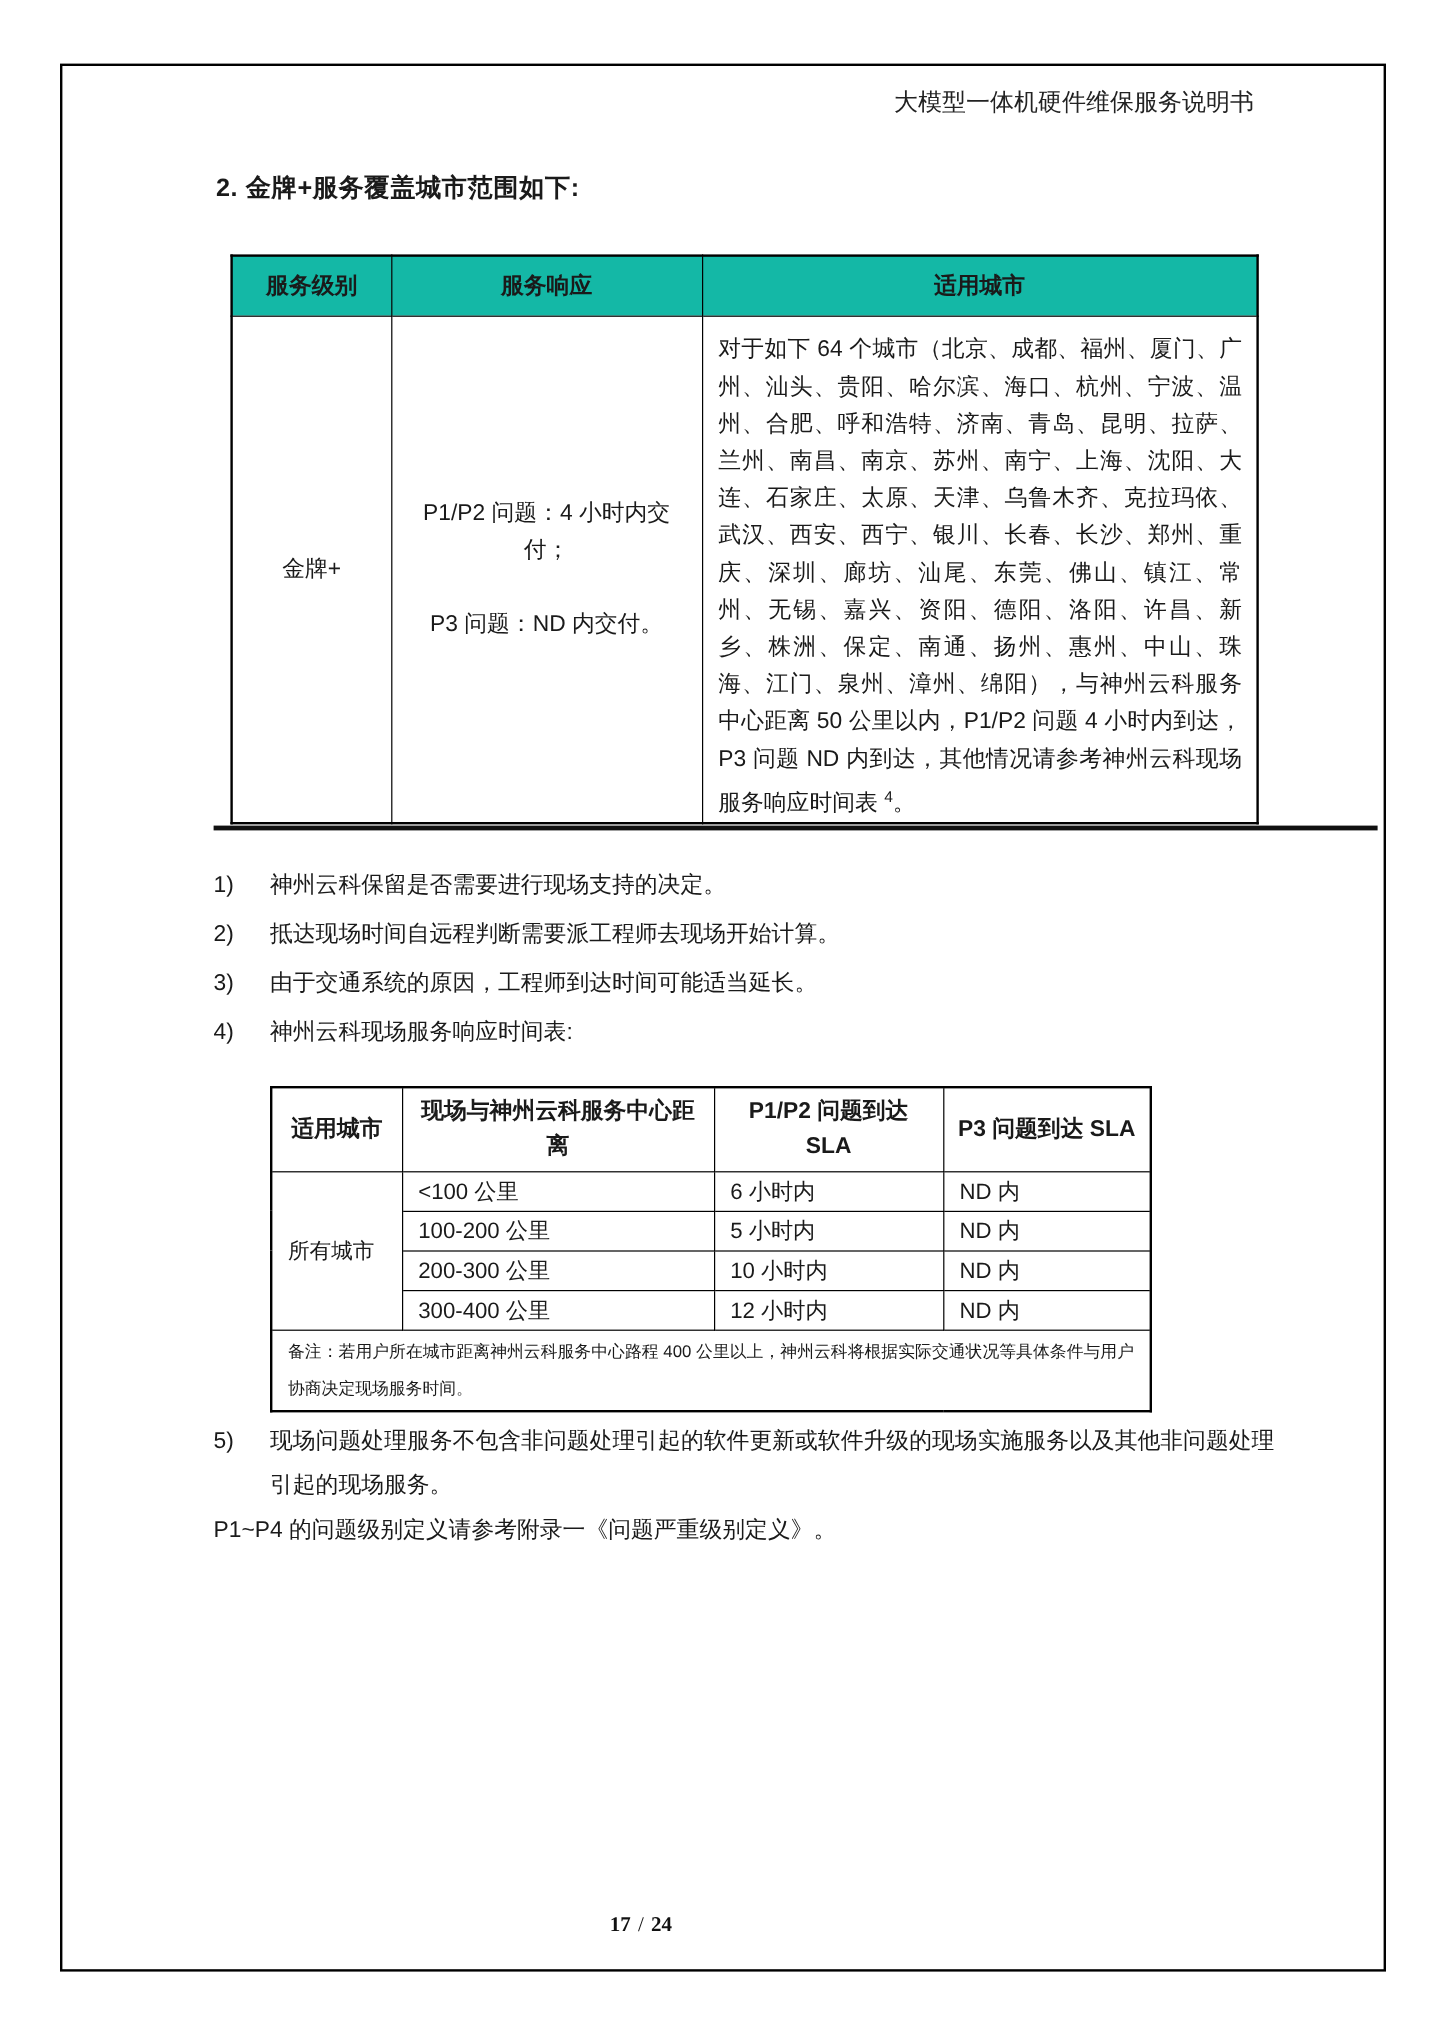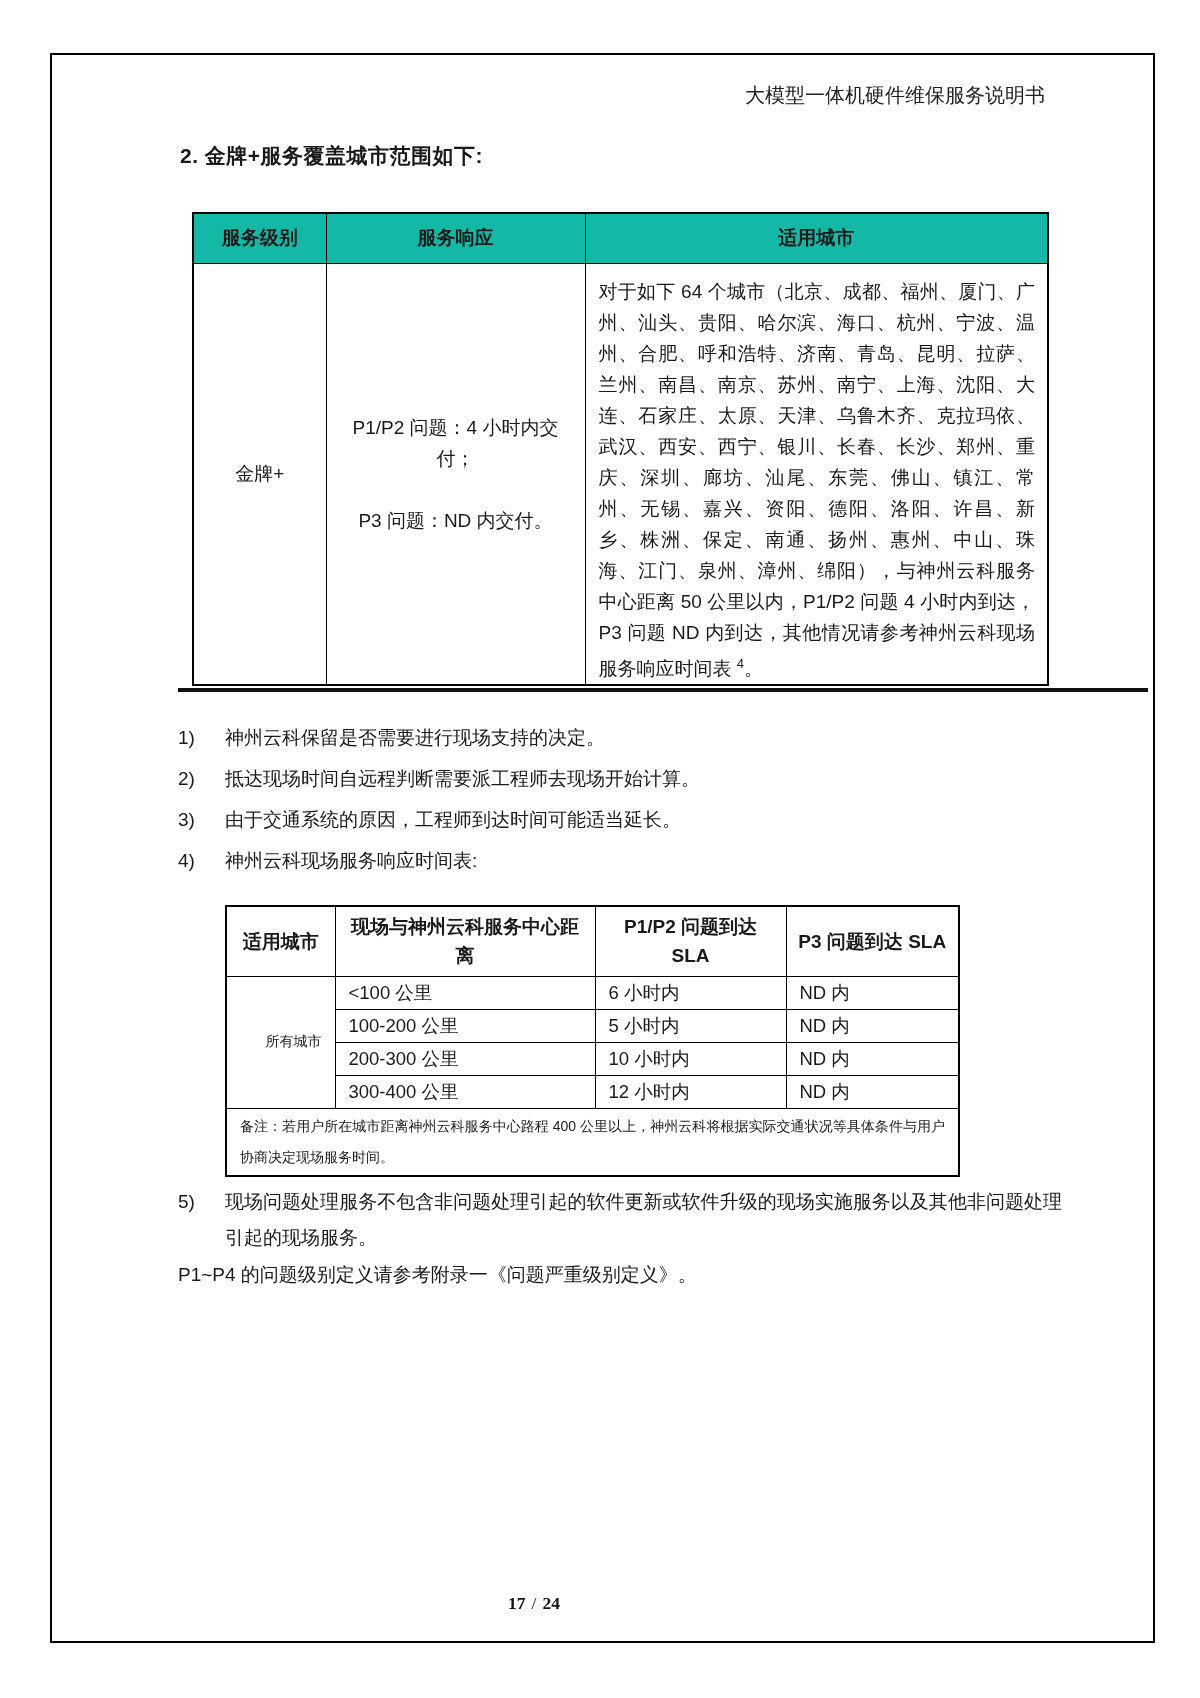--- a/index.html
+++ b/index.html
@@ -7,21 +7,21 @@
   body {
     width: 1200px; height: 1698px; position: relative;
     font-family: "Liberation Sans", "DejaVu Sans", sans-serif;
     color: #1a1a1a;
   }
   .page-border {
     position: absolute; left: 50px; top: 53px; width: 1105px; height: 1590px;
     border: 2px solid #000;
   }
   .doc-header {
-    position: absolute; top: 82px; left: 178px; width: 867px;
+    position: absolute; top: 72px; left: 178px; width: 867px;
     text-align: right; font-family: "Liberation Serif", "DejaVu Serif", serif;
     font-size: 20px; color: #222;
   }
   .section-title {
     position: absolute; left: 180px; top: 142px;
     font-size: 21px; font-weight: bold; letter-spacing: 0.5px;
   }
   
   table.t1 {
     position: absolute; left: 192px; top: 212px; width: 855px;
@@ -60,21 +60,21 @@
     border-collapse: collapse; table-layout: fixed;
     font-size: 18.5px;
   }
   table.t2, table.t2 th, table.t2 td { border: 1.6px solid #000; }
   table.t2 { border-width: 2px; }
   table.t2 th {
     height: 70px; font-weight: bold; text-align: center; line-height: 29px;
     padding: 4px 8px; background: #fff; font-size: 19px;
   }
   table.t2 td { height: 33px; padding: 2px 13px; vertical-align: middle; }
-  td.scope { text-align: right; font-size: 14px; }
+  td.scope { text-align: left; font-size: 18px; }
   td.remark {
     height: auto; padding: 8px 13px 10px 13px; line-height: 31px;
     text-align: justify; font-size: 14px;
   }
   
   .item5 {
     position: absolute; left: 178px; top: 1184px; width: 884px;
     display: flex; font-size: 19px; line-height: 36px;
   }
   .item5 .num { width: 47px; flex: 0 0 47px; }

